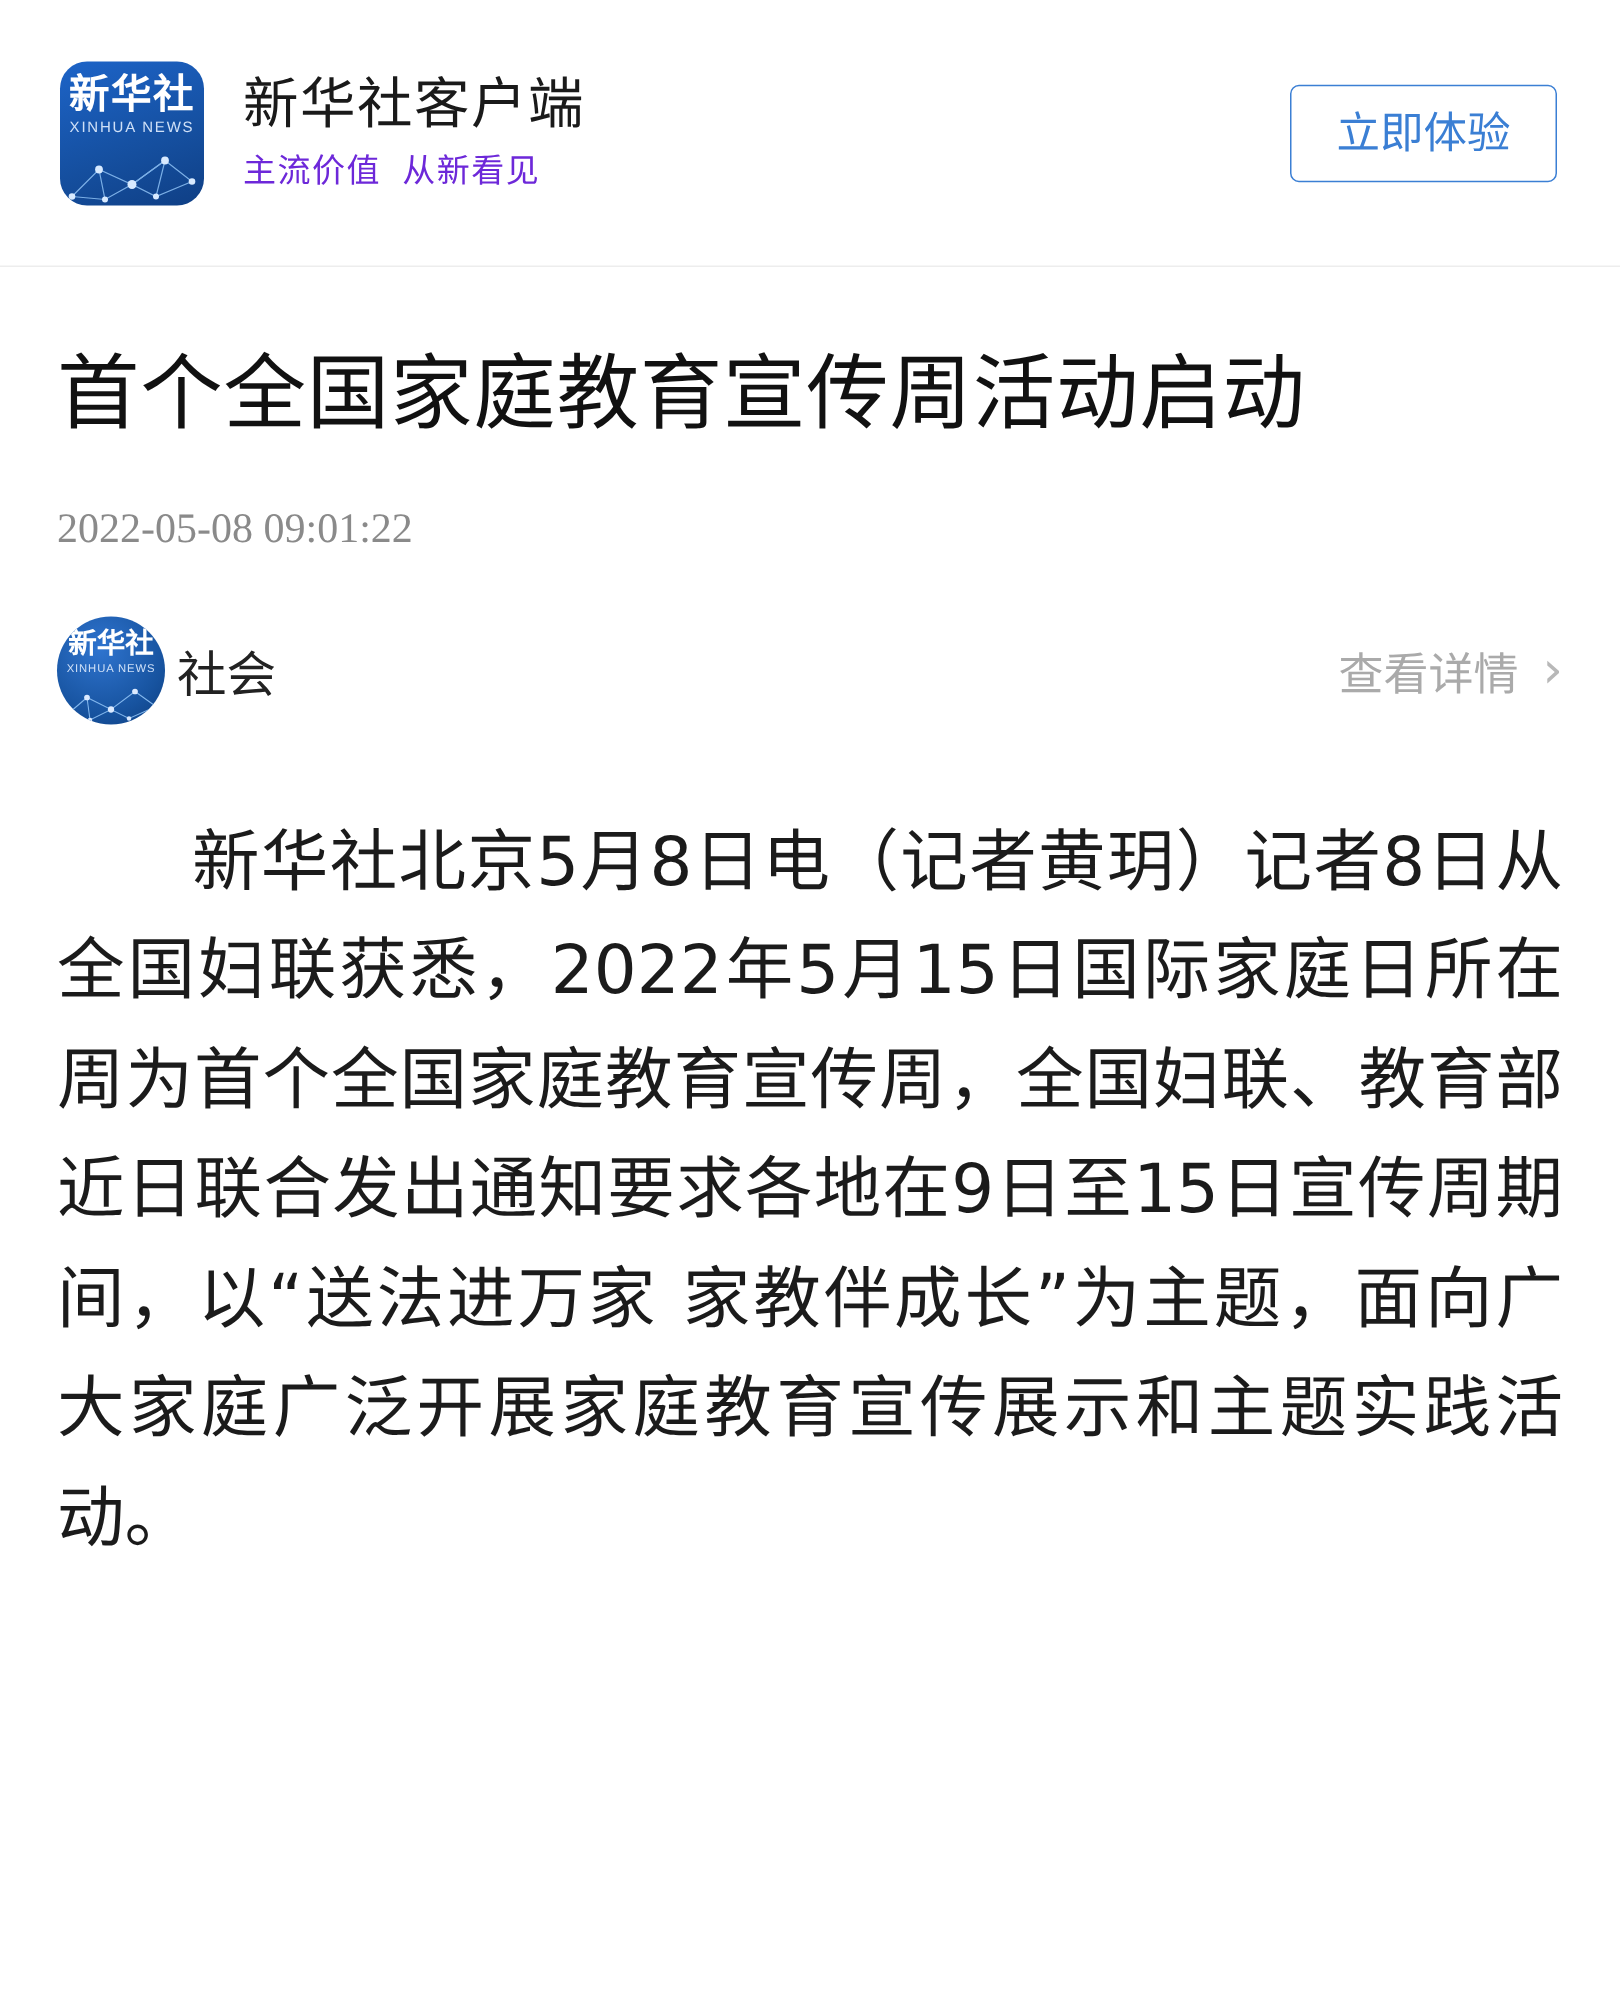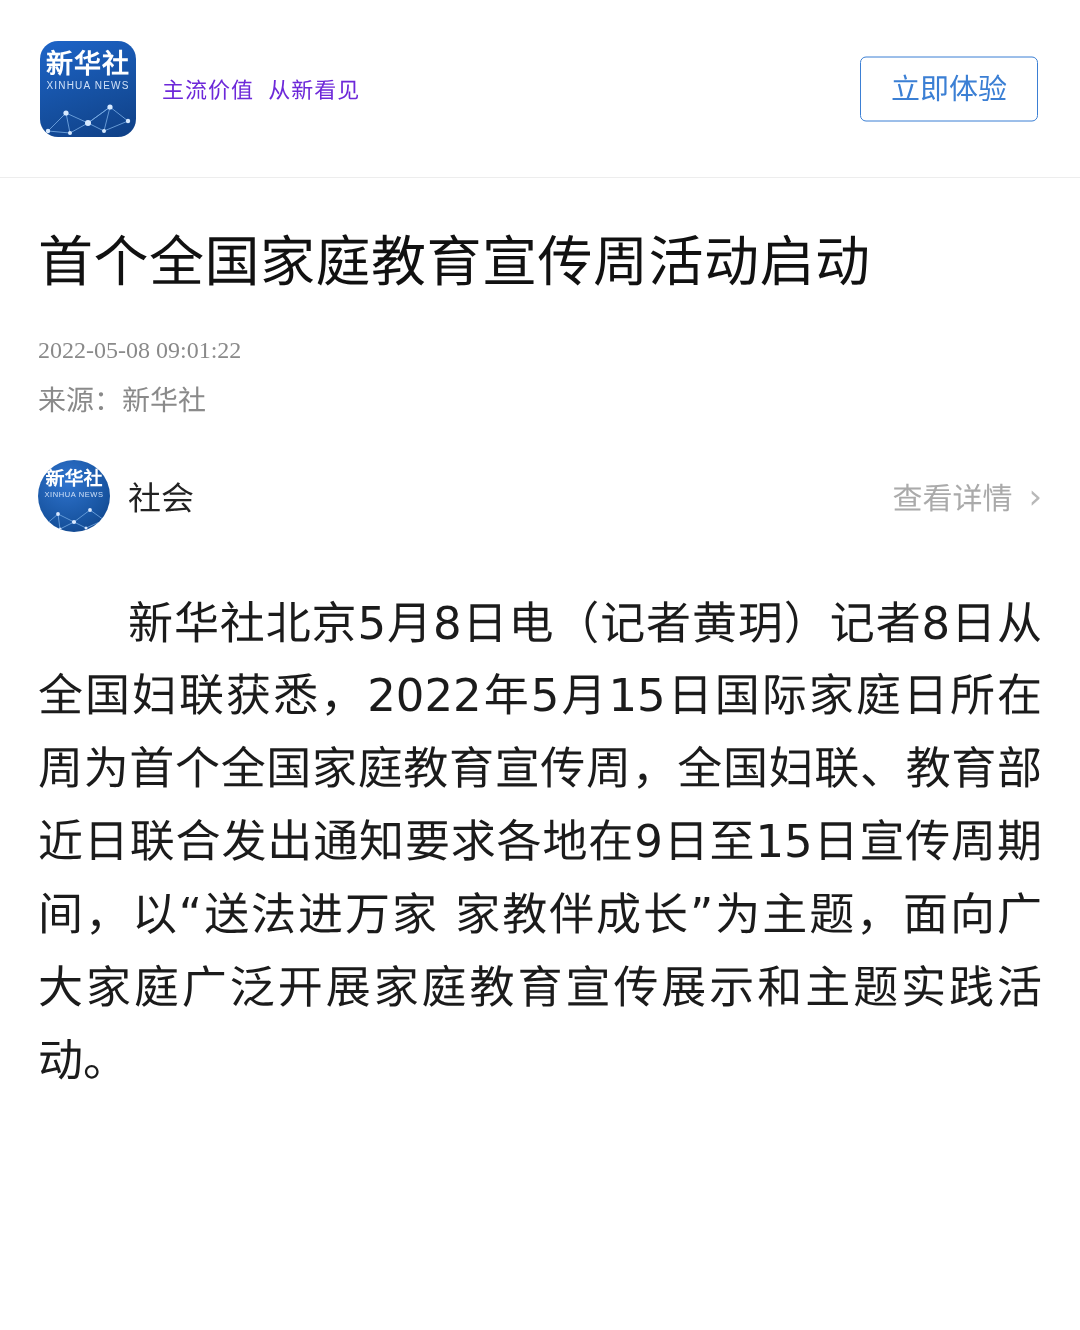--- a/index.html
+++ b/index.html
@@ -115,21 +115,21 @@
     letter-spacing: 0.5px;
     font-family: "DejaVu Sans", sans-serif;
   }
   .meta-row {
     margin-top: 38px;
     display: flex;
     align-items: baseline;
     justify-content: space-between;
   }
   .meta-date {
-    font-size: 24px;
+    font-size: 28px;
     color: #8a8a8a;
     font-family: "Liberation Serif", serif;
   }
   .meta-views {
     font-size: 28px;
     color: #8a8a8a;
     font-family: "Liberation Serif", serif;
   }
   .meta-source {
     margin-top: 14px;
@@ -170,21 +170,21 @@
     font-size: 7.5px;
     letter-spacing: .6px;
     line-height: 1;
   }
   .account-avatar .av-net {
     position: absolute;
     left: 0; right: 0; bottom: 0;
     height: 32px;
   }
   .account-name {
-    margin-left: 18px;
+    margin-left: 8px;
     font-size: 33px;
     color: #222;
     font-family: "DejaVu Sans", sans-serif;
   }
   .account-detail {
     margin-left: auto;
     display: flex;
     align-items: center;
     color: #aaaaaa;
     font-size: 30px;
@@ -232,35 +232,35 @@
         <circle cx="48" cy="32" r="3"></circle>
         <circle cx="70" cy="16" r="2.6"></circle>
         <circle cx="88" cy="30" r="2.2"></circle>
         <circle cx="30" cy="42" r="2"></circle>
         <circle cx="64" cy="40" r="2"></circle>
       </g>
     </svg>
   </div>
 
   <div class="app-names">
+    <div class="app-title">新华社客户端</div>
     <div class="app-slogan">主流价值 从新看见</div>
   </div>
 
   <div class="try-button">立即体验</div>
 </div>
 
 <div class="article">
 
   <h1 class="headline">首个全国家庭教育宣传周活动启动</h1>
 
   <div class="meta-row">
     <div class="meta-date">2022-05-08 09:01:22</div>
   </div>
 
-  <div class="meta-source">来源：新华社</div>
 
   <div class="account-row">
     <div class="account-avatar">
       <div class="av-cn">新华社</div>
       <div class="av-en">XINHUA NEWS</div>
       <svg class="av-net" viewBox="0 0 72 32" preserveAspectRatio="none">
         <g stroke="#8fc2f5" stroke-width="0.7" fill="none" opacity="0.9">
           <path d="M6 26 L20 14 L36 22 L52 10 L66 20"></path>
           <path d="M6 26 L22 29 L36 22 L48 28 L66 20"></path>
           <path d="M20 14 L22 29"></path>

